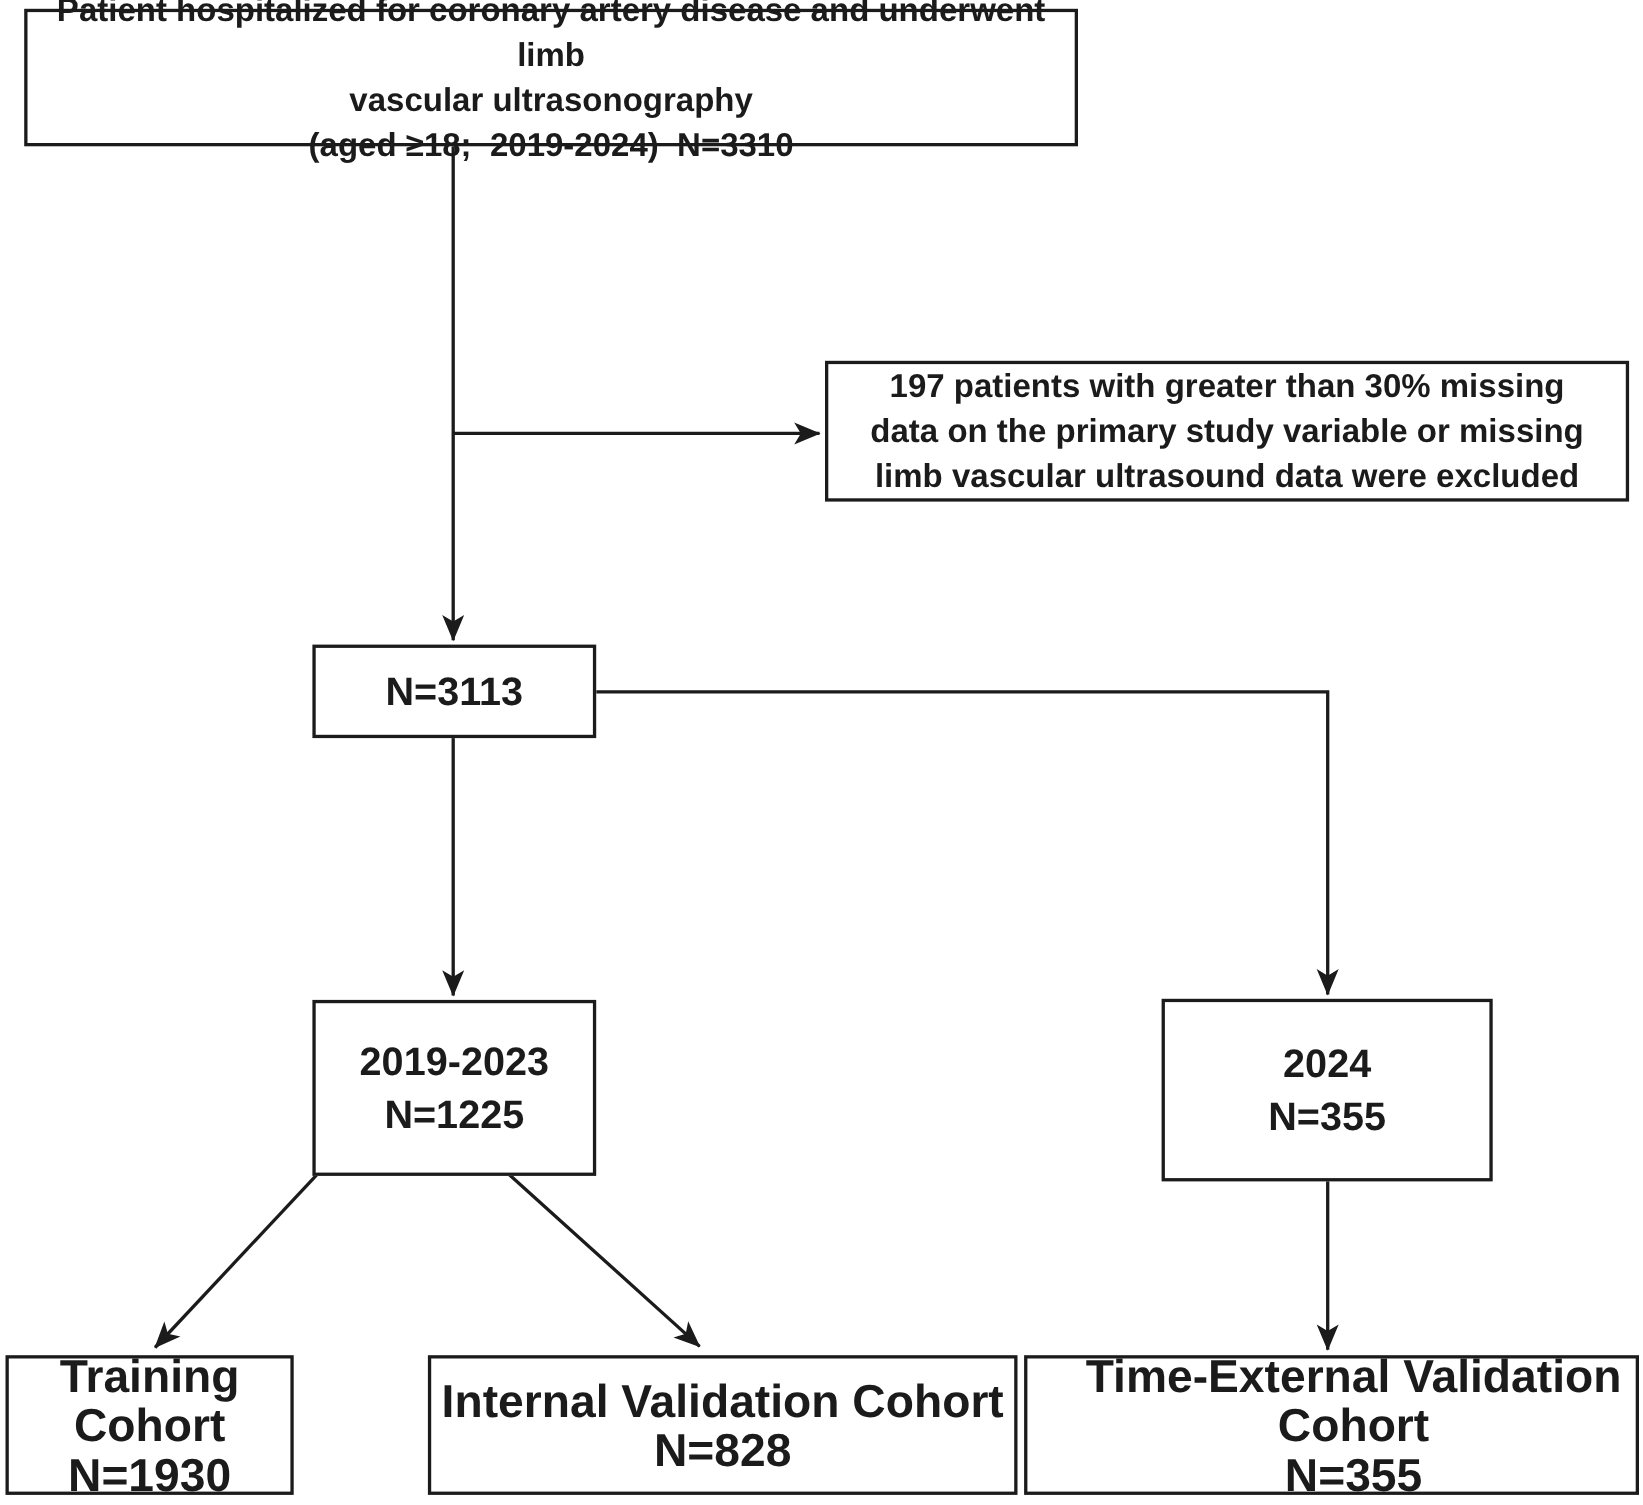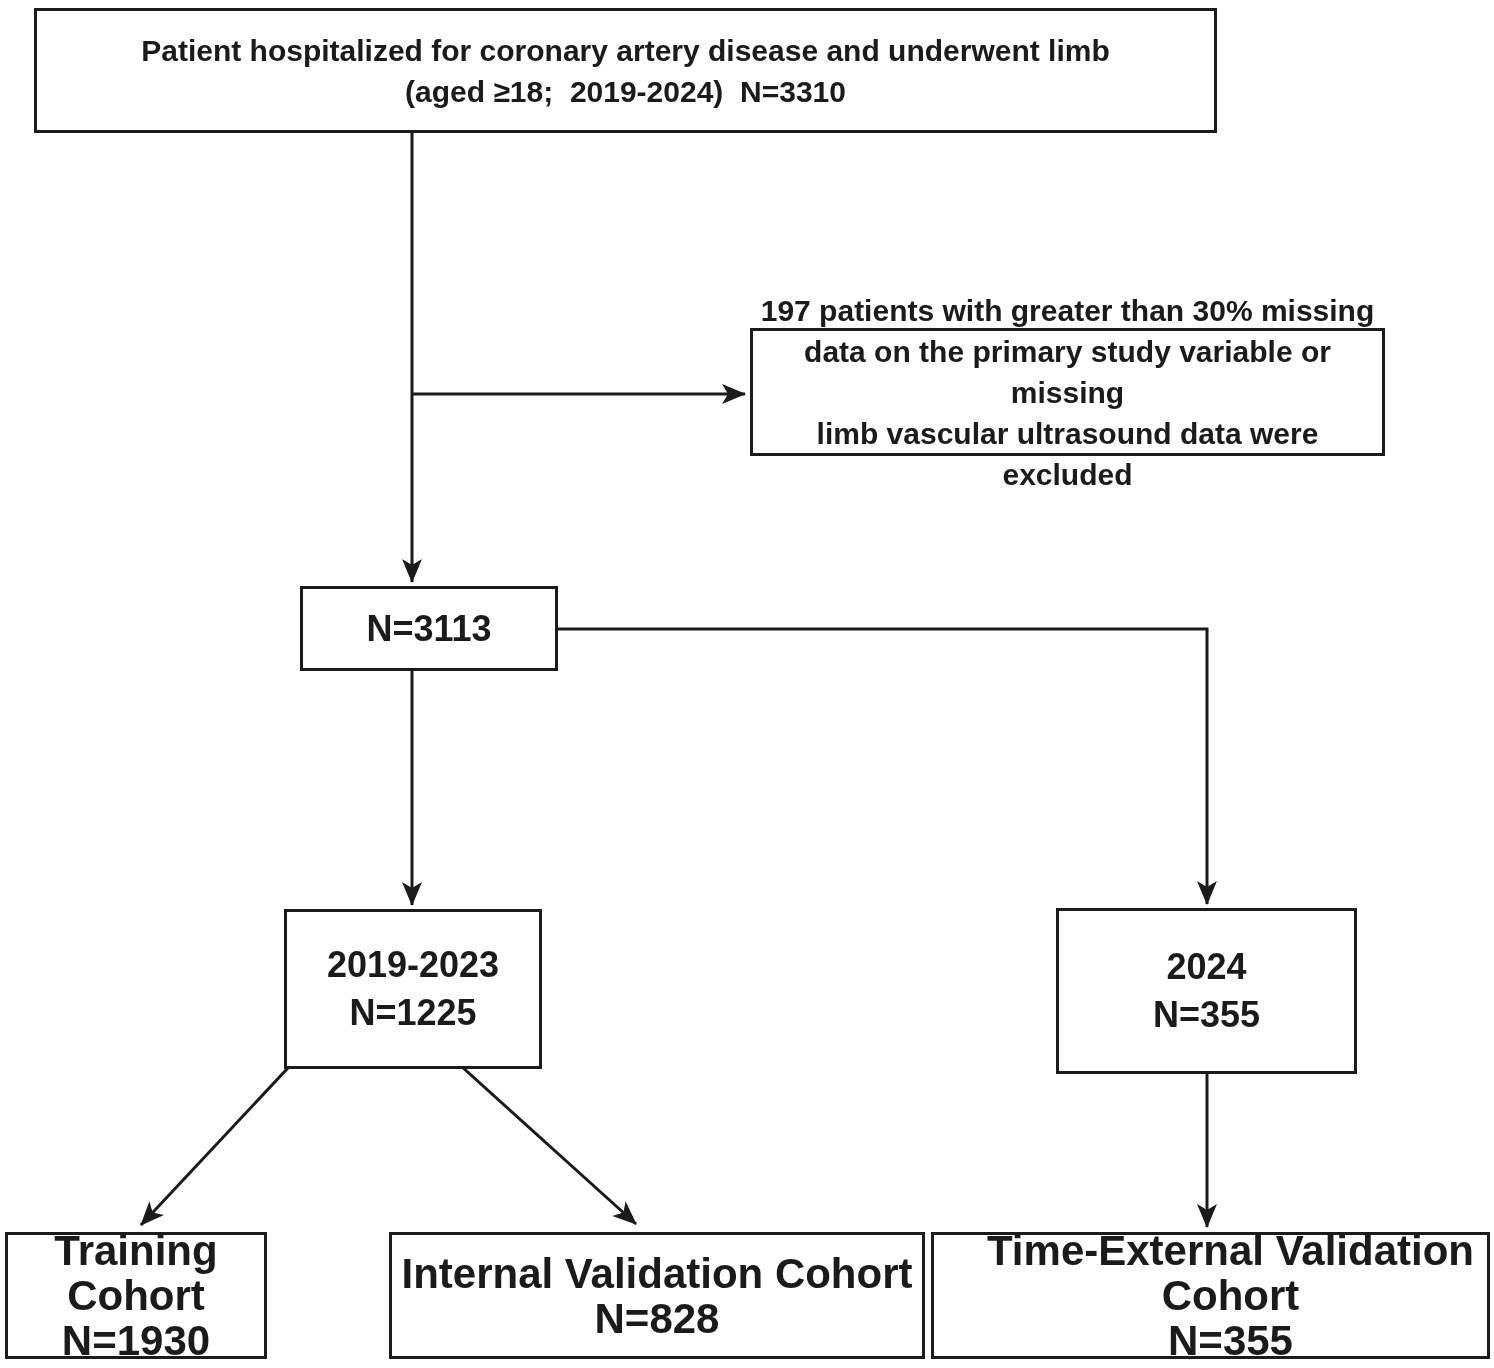--- a/index.html
+++ b/index.html
@@ -37,23 +37,23 @@
     font-weight: bold;
   }
   .bline {
     white-space: pre-wrap;
   }
   .fs-body { font-size: 30px; line-height: 41px; }
   .fs-count { font-size: 36px; line-height: 48px; }
   .fs-cohort { font-size: 42px; line-height: 45px; }
 
   
-  .node-top            { left: 34px;   top: 8px;    width: 1183px; height: 125px; }
-  .node-exclusion      { left: 750px;  top: 328px;  width: 635px;  height: 128px; }
-  .node-n3113          { left: 284px;  top: 586px;  width: 258px;  height: 85px; margin-left: 16px;  }
+  .node-top            { left: 22px;   top: 8px;    width: 958px; height: 125px; }
+  .node-exclusion      { left: 750px;  top: 328px;  width: 731px;  height: 128px; }
+  .node-n3113          { left: 284px;  top: 586px;  width: 258px;  height: 85px;  }
   .node-2019-2023      { left: 284px;  top: 909px;  width: 258px;  height: 160px; }
   .node-2024           { left: 1056px; top: 908px;  width: 301px;  height: 166px; }
   .node-training       { left: 5px;    top: 1232px; width: 262px;  height: 127px; }
   .node-internal       { left: 389px;  top: 1232px; width: 536px;  height: 127px; text-align: right; }
   .node-time-external  { left: 931px;  top: 1232px; width: 559px;  height: 127px; padding-left: 40px; }
 </style>
 </head>
 <body>
 
 <div class="canvas">
@@ -68,20 +68,21 @@
     <path d="M412,394 H745" fill="none" stroke="#1b1b1b" stroke-width="3" marker-end="url(#ah)"></path>
     <path d="M412,671 V905" fill="none" stroke="#1b1b1b" stroke-width="3" marker-end="url(#ah)"></path>
     <path d="M542,629 H1207 V904" fill="none" stroke="#1b1b1b" stroke-width="3" marker-end="url(#ah)"></path>
     <path d="M316,1038 L141,1225" fill="none" stroke="#1b1b1b" stroke-width="3" marker-end="url(#ah)"></path>
     <path d="M430,1038 L636,1224" fill="none" stroke="#1b1b1b" stroke-width="3" marker-end="url(#ah)"></path>
     <path d="M1207,1037 V1227" fill="none" stroke="#1b1b1b" stroke-width="3" marker-end="url(#ah)"></path>
   </svg>
 
   <div class="node node-top fs-body">
     <div class="bline">Patient hospitalized for coronary artery disease and underwent limb</div>
+    <div class="bline">vascular ultrasonography</div>
     <div class="bline">(aged ≥18;  2019-2024)  N=3310</div>
   </div>
 
   <div class="node node-exclusion fs-body">
     <div class="bline">197 patients with greater than 30% missing</div>
     <div class="bline">data on the primary study variable or missing</div>
     <div class="bline">limb vascular ultrasound data were excluded</div>
   </div>
 
   <div class="node node-n3113 fs-count">

